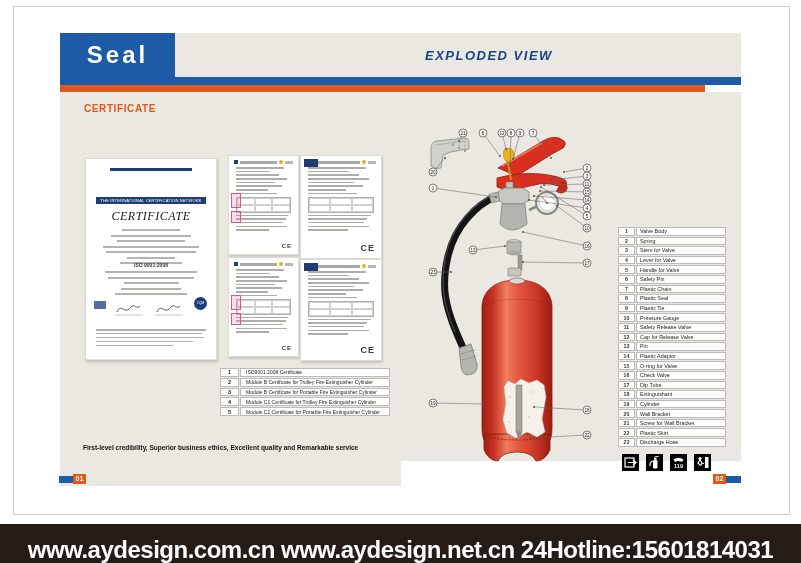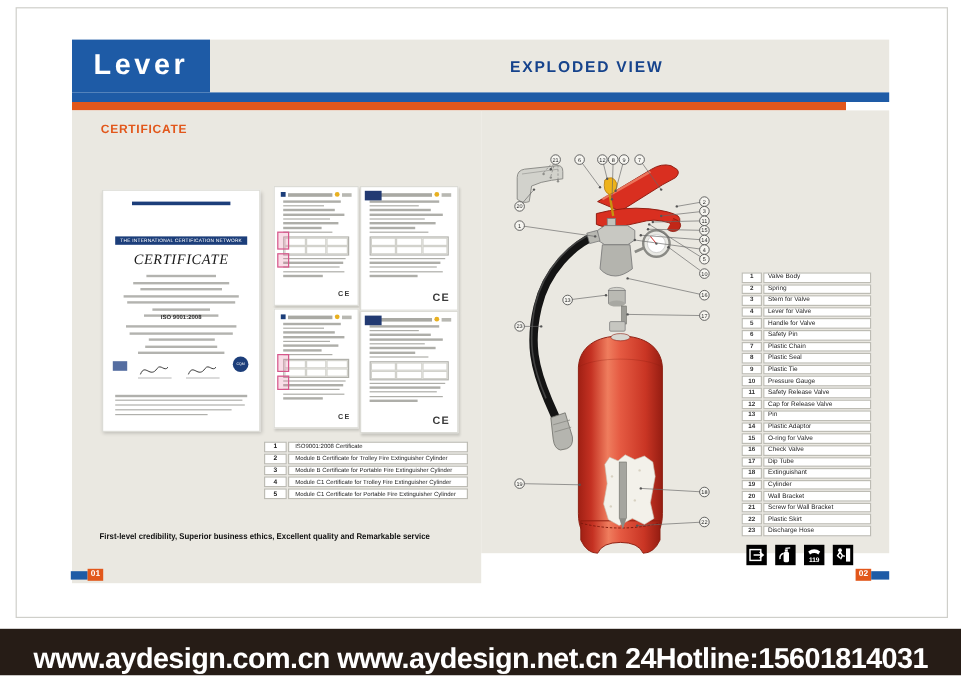--- a/index.html
+++ b/index.html
@@ -5,21 +5,21 @@
   html,body{margin:0;padding:0;background:#fff;}
   body{font-family:"Liberation Sans",sans-serif;}
   #page{position:relative;width:801px;height:563px;background:#fff;overflow:hidden;}
   .abs{position:absolute;}
 
   #frame{left:13px;top:6px;width:775px;height:507px;border:1px solid #cfcfca;}
 
   
   #logo-box{left:60px;top:33px;width:115px;height:44px;background:#1e5ba6;display:flex;align-items:center;justify-content:center;}
   #logo{color:#fff;font-weight:bold;font-size:24px;letter-spacing:3px;}
-  #header-strip{left:175px;top:33px;width:566px;height:44px;background:#eae8e1;display:flex;align-items:center;}
+  #header-strip{left:175px;top:33px;width:566px;height:44px;background:#eae8e1;display:flex;align-items:center;font-style:italic;}
   #header-title{margin-left:250px;color:#16438c;font-weight:bold;font-size:13px;letter-spacing:1.5px;white-space:nowrap;}
   #bar-blue{left:60px;top:77px;width:681px;height:8px;background:#1e5ba6;}
   #bar-orange{left:60px;top:85px;width:645px;height:7px;background:#e2571b;}
 
   
   #panel-left{left:60px;top:92px;width:341px;height:394px;background:#eae8e1;}
   #panel-right{left:401px;top:92px;width:340px;height:369px;background:#eae8e1;}
 
   #cert-heading{left:84px;top:103px;color:#e2571b;font-weight:bold;font-size:10px;letter-spacing:.6px;}
 
@@ -96,21 +96,21 @@
   .c-num{font-size:4.6px;fill:#222;text-anchor:middle;font-family:"Liberation Sans",sans-serif;}
 </style>
 </head>
 <body>
 
 <div id="page">
 
   <div class="abs" id="frame"></div>
 
   <div class="abs" id="logo-box">
-    <span id="logo">Lever</span>
+    <span id="logo">Seal</span>
   </div>
   <div class="abs" id="header-strip">
     <span id="header-title">EXPLODED VIEW</span>
   </div>
   <div class="abs" id="bar-blue"></div>
   <div class="abs" id="bar-orange"></div>
 
   <div class="abs" id="panel-left"></div>
   <div class="abs" id="panel-right"></div>
 

